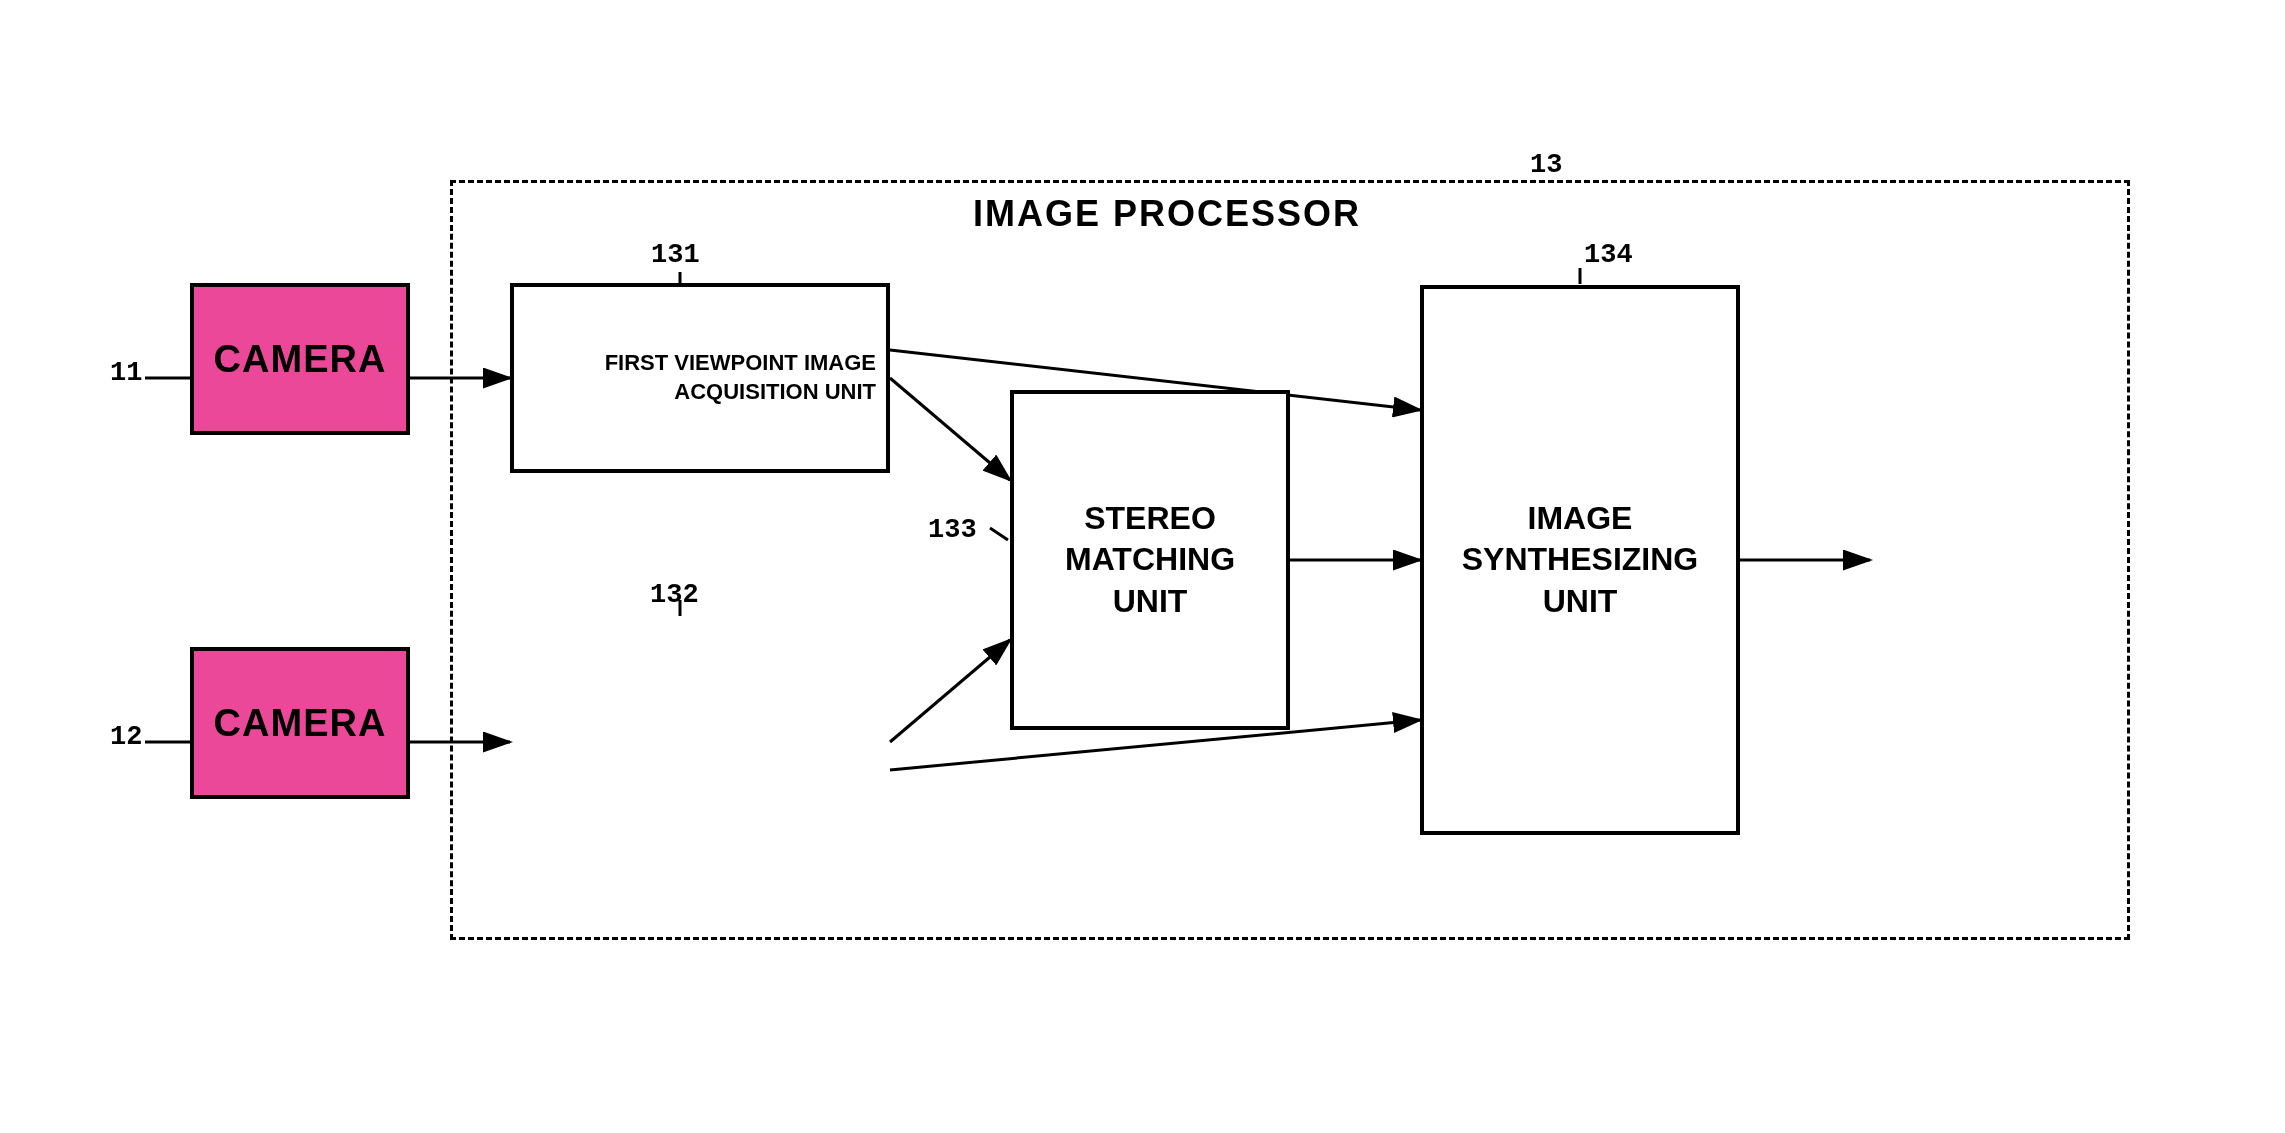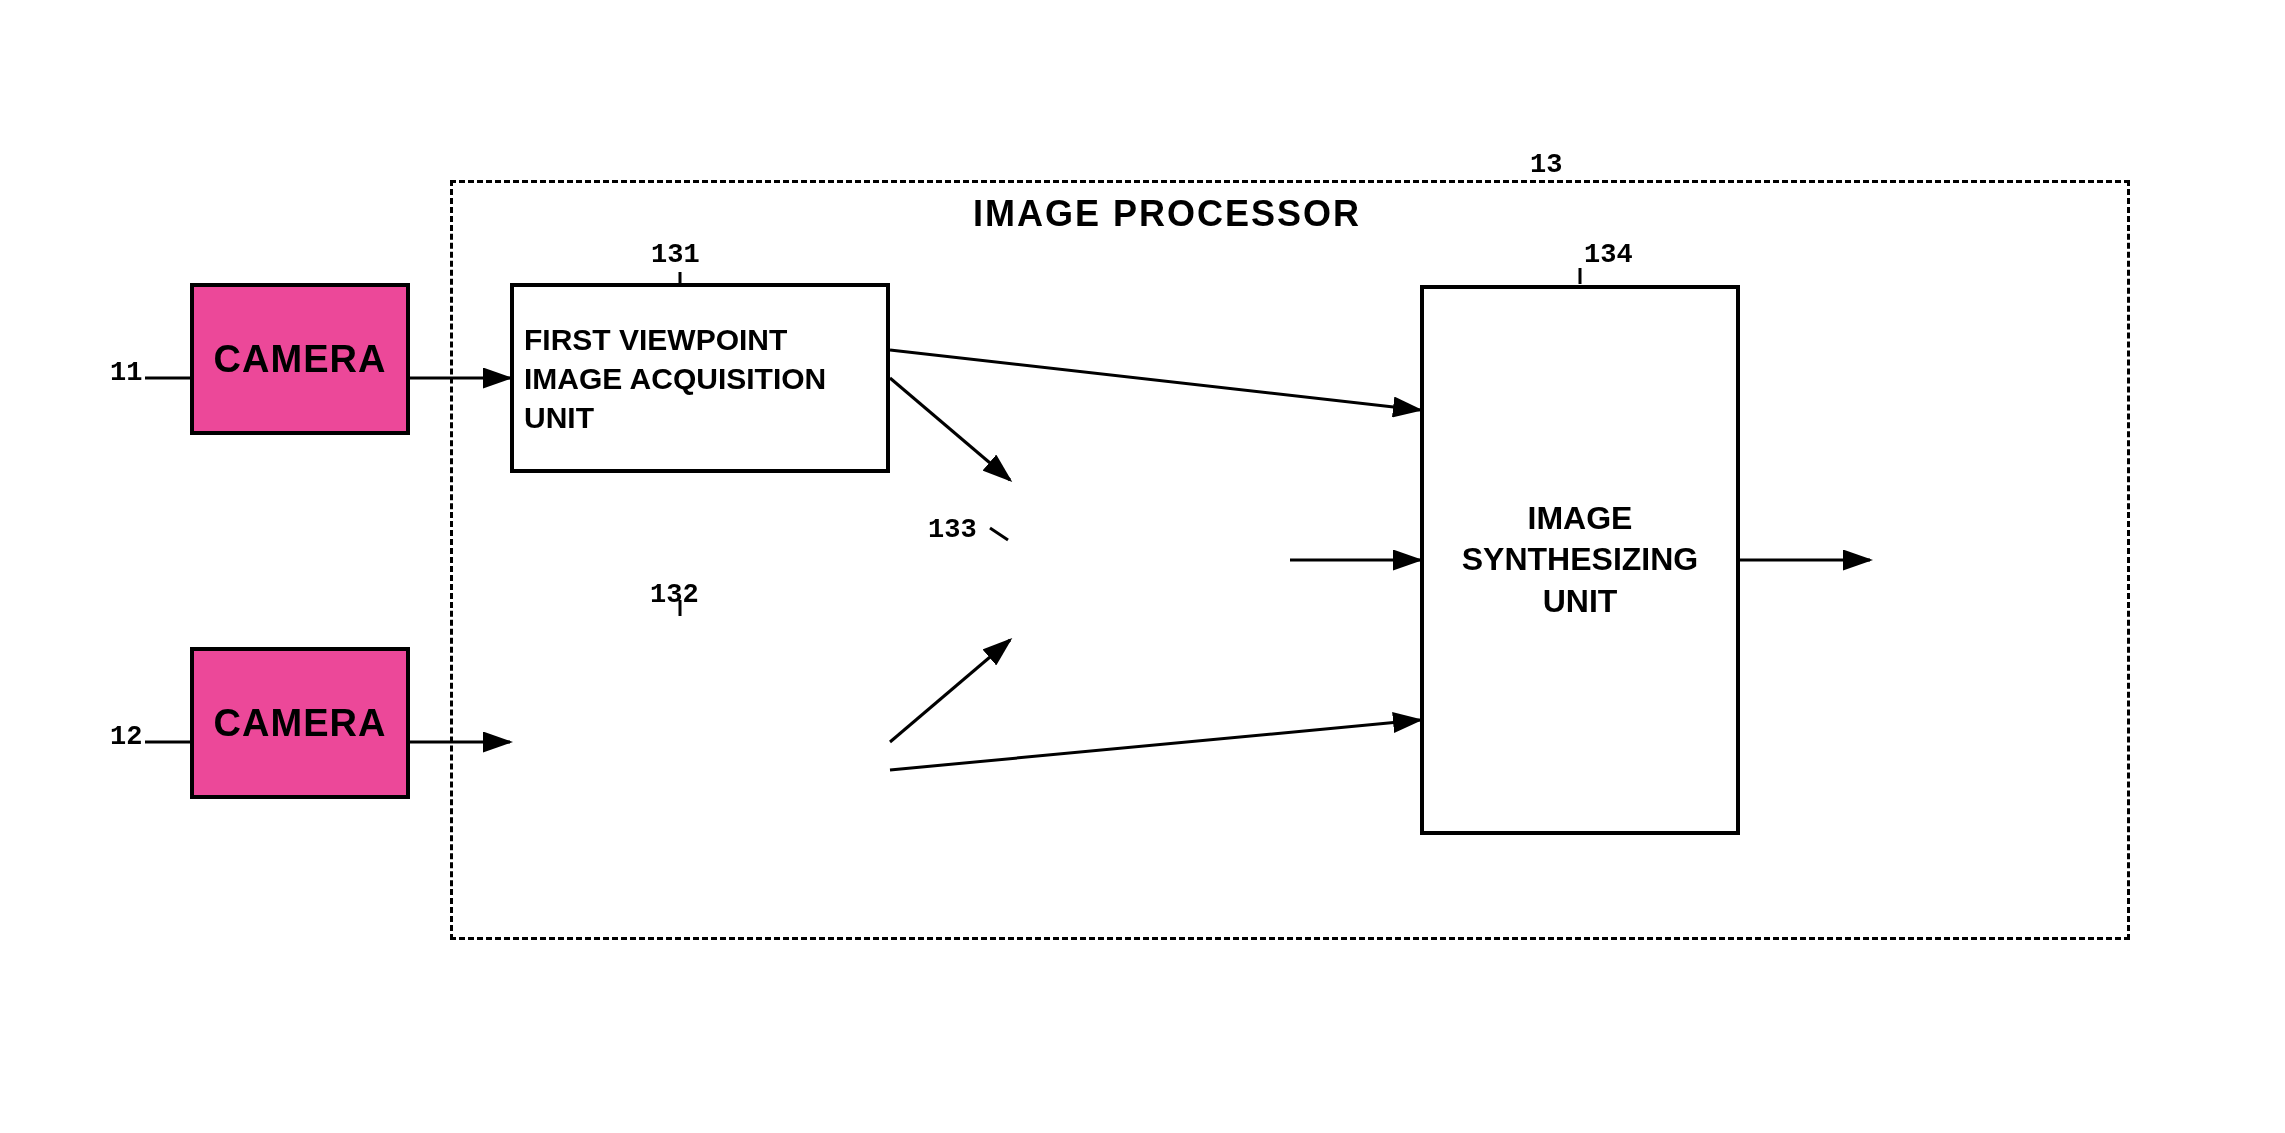--- a/index.html
+++ b/index.html
@@ -86,25 +86,25 @@
       border: 4px solid #000;
       display: flex;
       align-items: center;
       justify-content: center;
       background: #fff;
       text-align: center;
       padding: 10px;
     }
 
     .acq-label {
-      font-size: 30px;
+      font-size: 22px;
       font-weight: 900;
       font-family: Arial Black, Arial, sans-serif;
       line-height: 1.3;
-      text-align: left;
+      text-align: right;
     }
 
     
     .stereo-box {
       position: absolute;
       width: 280px;
       height: 340px;
       border: 4px solid #000;
       display: flex;
       align-items: center;
@@ -220,19 +220,22 @@
 
     <div class="camera-box" style="top: 527px; left: 100px;">
       <span class="camera-label">CAMERA</span>
     </div>
 
     <div class="acq-box" style="top: 163px; left: 420px;">
       <span class="acq-label">FIRST VIEWPOINT IMAGE ACQUISITION UNIT</span>
     </div>
 
 
+    <div class="stereo-box" style="top: 270px; left: 920px;">
+      <span class="stereo-label">STEREO MATCHING UNIT</span>
+    </div>
 
     <div class="synth-box" style="top: 165px; left: 1330px;">
       <span class="synth-label">IMAGE SYNTHESIZING UNIT</span>
     </div>
 
   </div>
 </div>
 
 </body></html>

